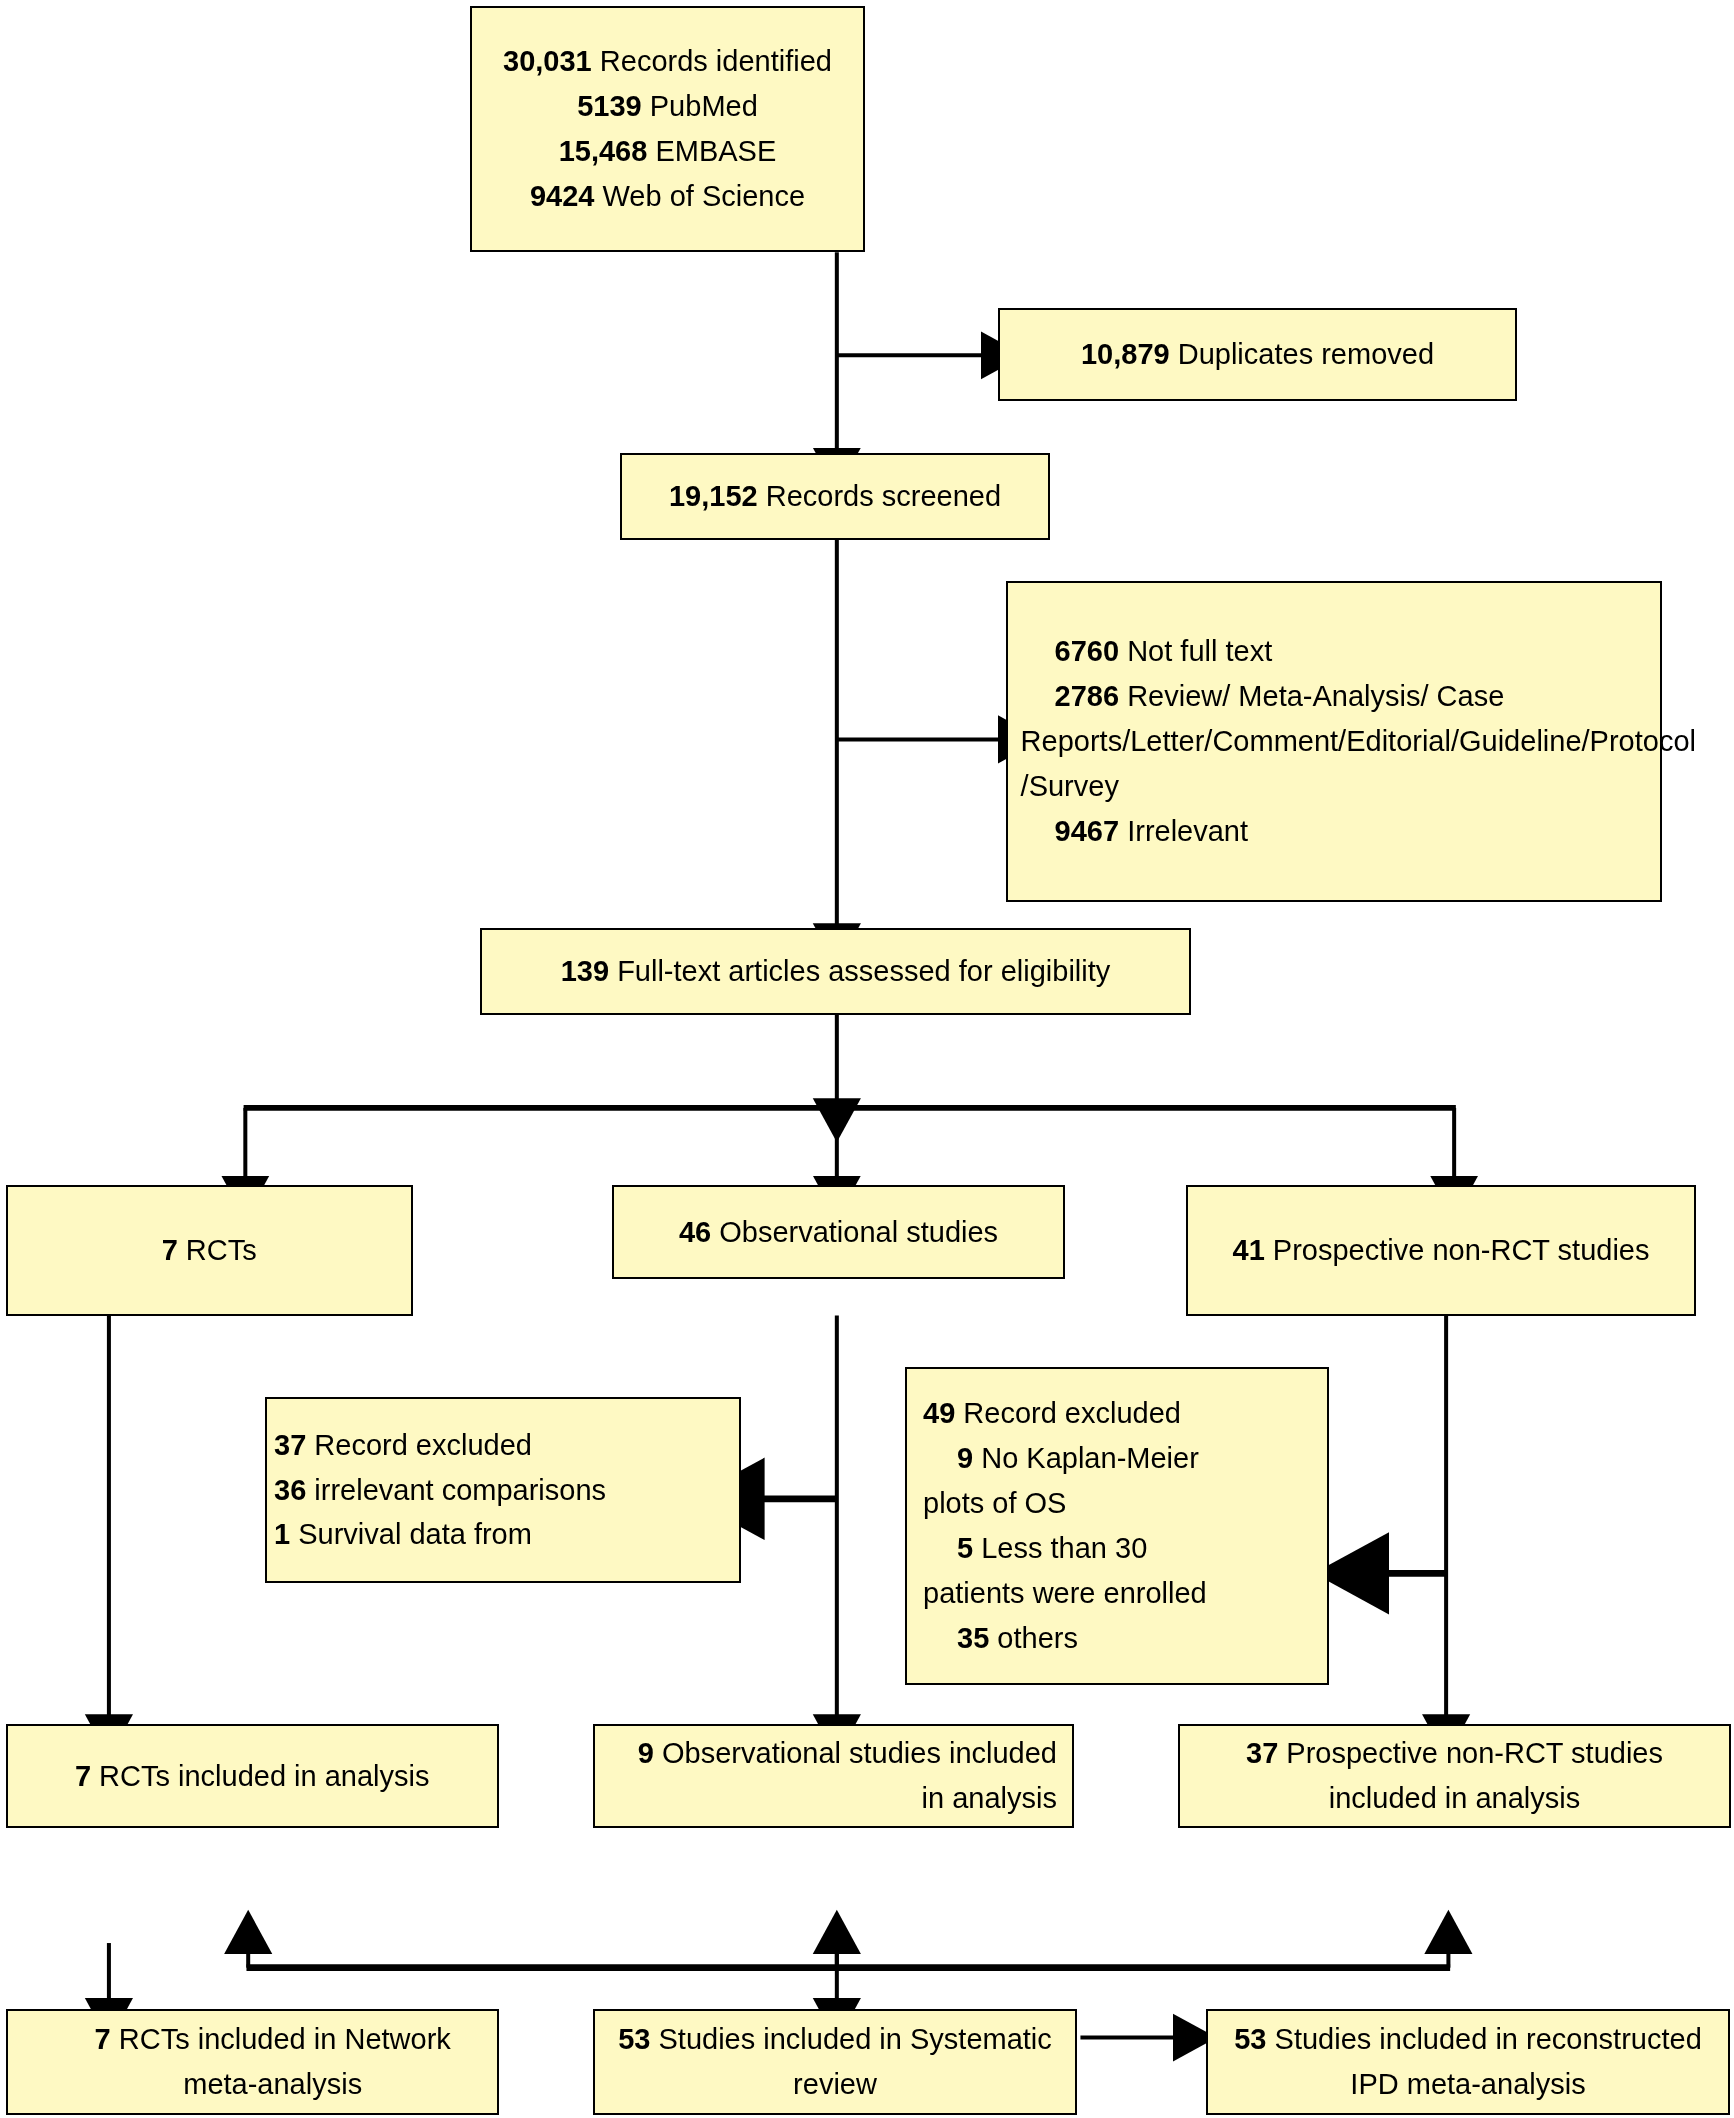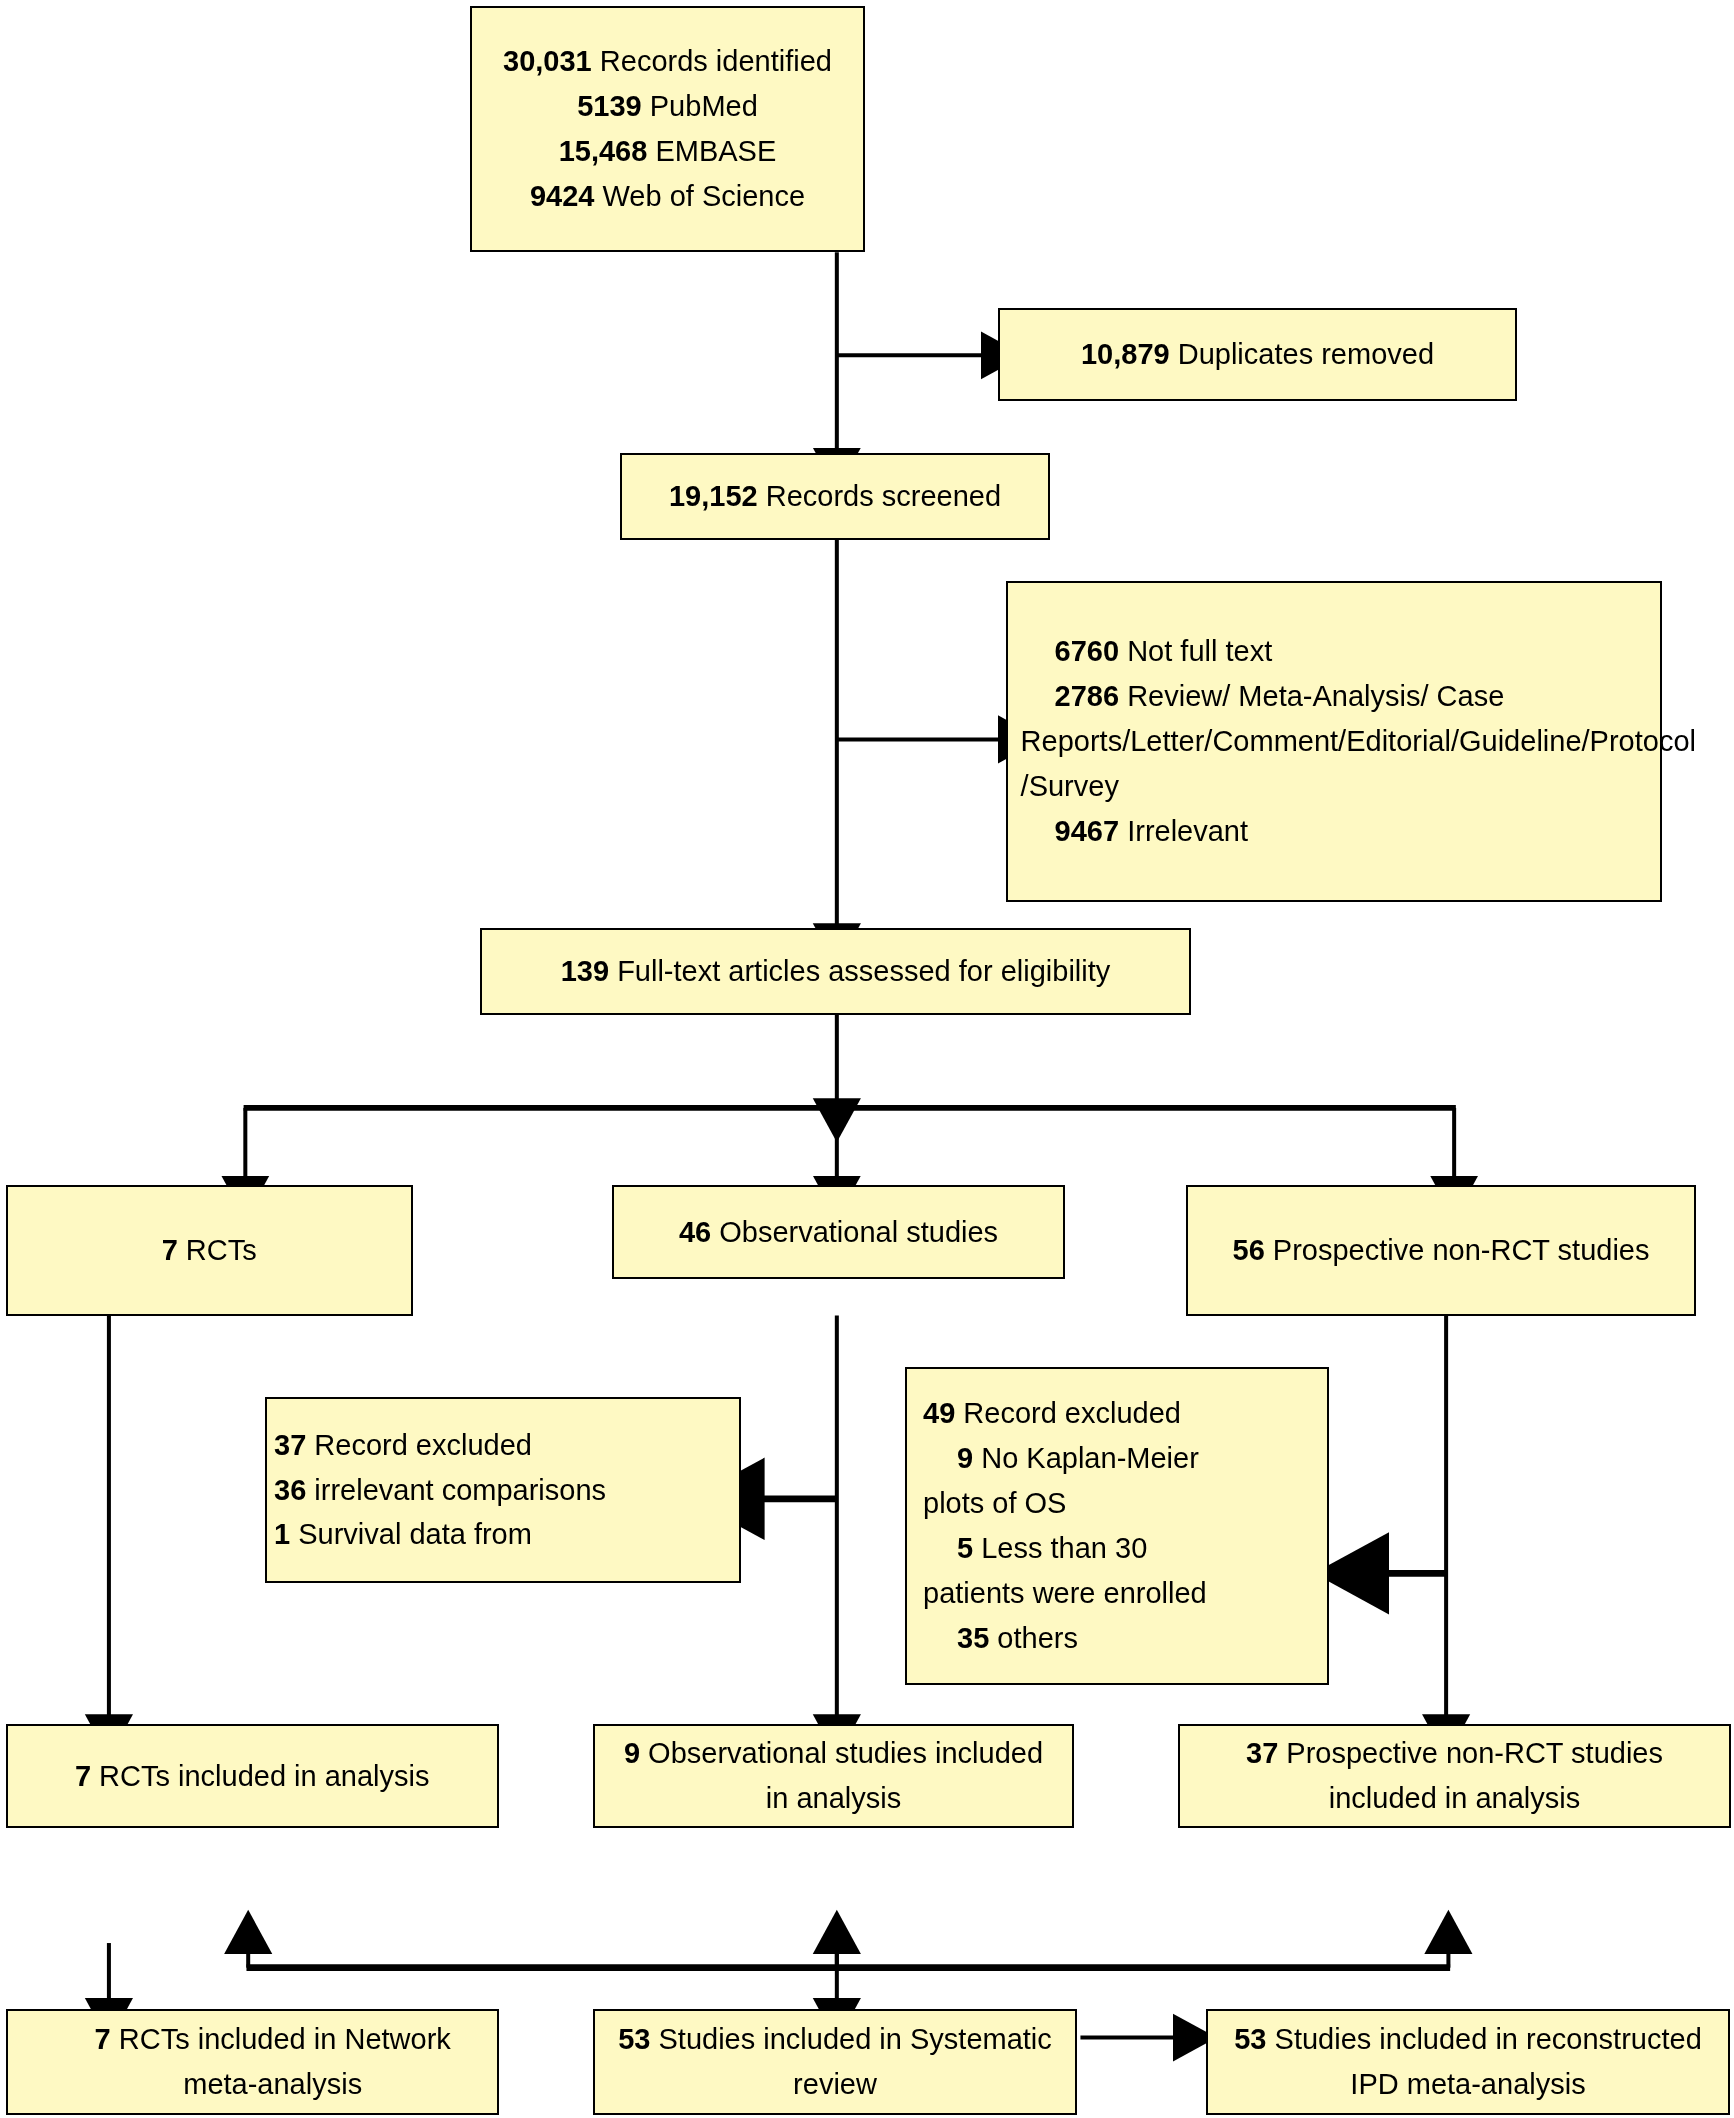--- a/index.html
+++ b/index.html
@@ -150,21 +150,21 @@
   </div>
 
   <div class="box center" style="left:612px; top:1185px; width:453px; height:94px;">
     <div class="ln">
       <span class="b">46</span><span> Observational studies</span>
     </div>
   </div>
 
   <div class="box center" style="left:1186px; top:1185px; width:510px; height:131px;">
     <div class="ln wrap pad" style="text-align:center;">
-      <span class="b">56</span><span> Prospective non-RCT studies</span>
+      <span class="b">41</span><span> Prospective non-RCT studies</span>
     </div>
   </div>
 
   <div class="box left" style="left:265px; top:1397px; width:476px; height:186px; padding:0 7px;">
     <div class="ln">
       <span class="b">37</span><span> Record excluded</span>
     </div>
     <div class="ln">
       <span class="b">36</span><span> irrelevant comparisons</span>
     </div>
@@ -190,21 +190,21 @@
     </div>
   </div>
 
   <div class="box center" style="left:5.7px; top:1724px; width:493px; height:104px;">
     <div class="ln">
       <span class="b">7</span><span> RCTs included in analysis</span>
     </div>
   </div>
 
   <div class="box center" style="left:593px; top:1724px; width:481px; height:104px;">
-    <div class="ln wrap pad" style="text-align:center;">
+    <div class="ln wrap pad" style="text-align:right;">
       <span class="b">9</span><span> Observational studies included in analysis</span>
     </div>
   </div>
 
   <div class="box center" style="left:1178px; top:1724px; width:553px; height:104px;">
     <div class="ln wrap pad" style="text-align:center;">
       <span class="b">37</span><span> Prospective non-RCT studies included in analysis</span>
     </div>
   </div>
 

